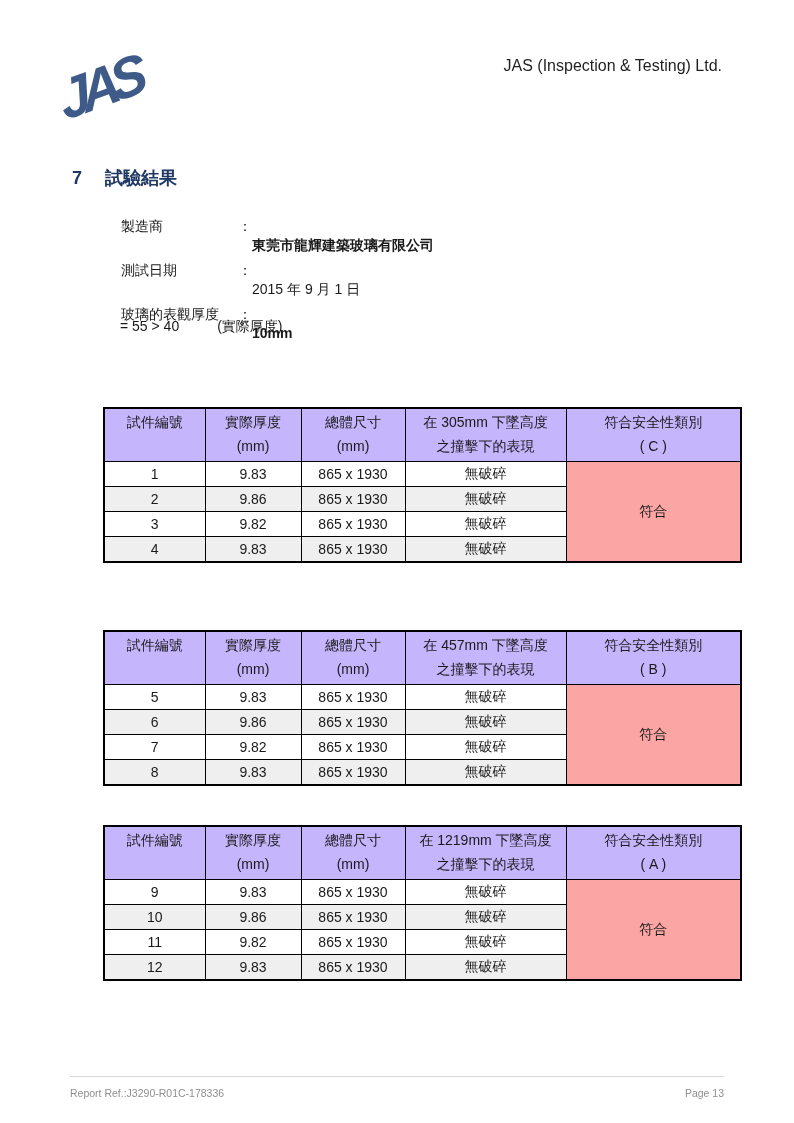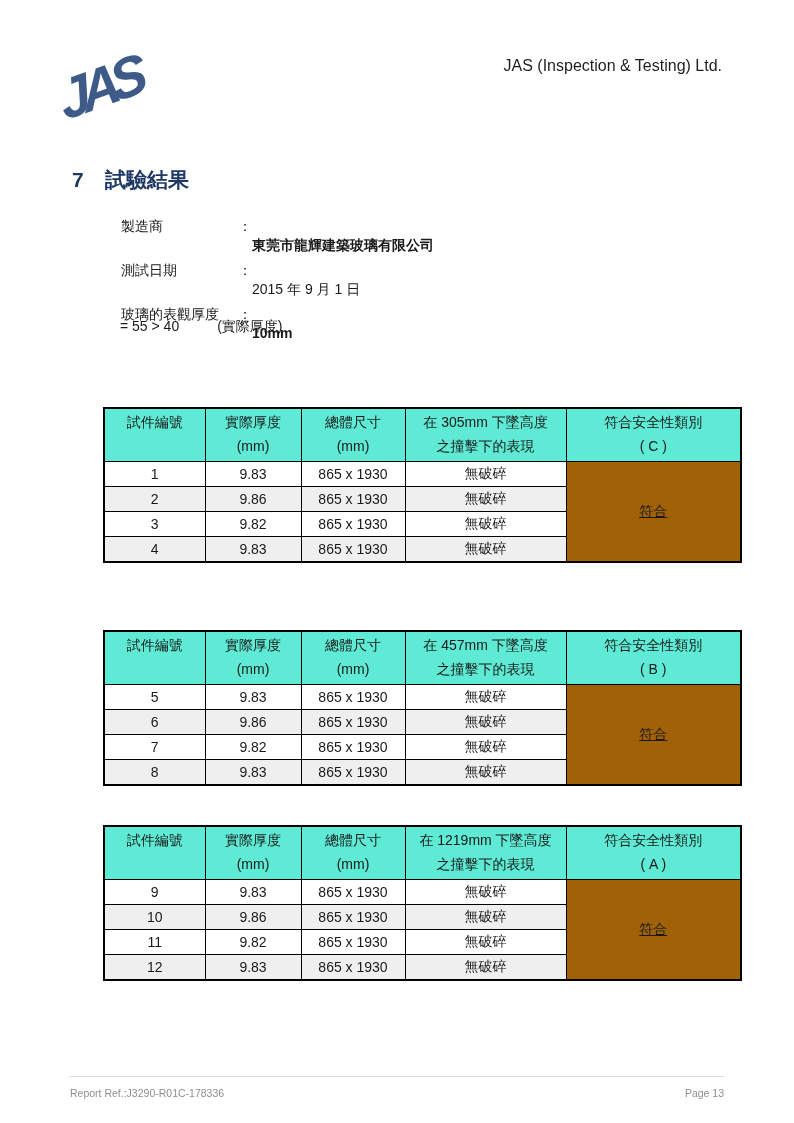--- a/index.html
+++ b/index.html
@@ -19,21 +19,21 @@
     margin-left:6px;margin-top:14px;line-height:1;
   }
   .company-name{
     position:absolute;top:57px;right:72px;
     font-size:16px;color:#1f1f1f;
   }
 
   
   .section-heading{
     position:absolute;left:72px;top:166px;
-    font-size:21px;font-weight:700;color:#1f3864;
+    font-size:18px;font-weight:700;color:#1f3864;
   }
   .section-heading .sec-num{display:inline-block;width:33px;}
 
   
   .info-block{position:absolute;left:121px;top:214px;font-size:14px;}
   .info-row{display:flex;line-height:25px;}
   .info-label{width:117px;flex:none;}
   .info-colon{flex:none;}
   .info-value{white-space:nowrap;margin-top:19px;}
   .bold{font-weight:700;}
@@ -46,30 +46,30 @@
   
   .rtable{
     position:absolute;left:103px;width:637px;
     border-collapse:collapse;table-layout:fixed;
     font-size:14px;border:2px solid #000;
   }
   .rtable-1{top:407px;}
   .rtable-2{top:630px;}
   .rtable-3{top:825px;}
   .rtable th{
-    background:#5eead4;font-weight:400;border:1px solid #000;
+    background:#c4b5fd;font-weight:400;border:1px solid #000;
     white-space:pre-line;vertical-align:top;text-align:center;
     line-height:24px;padding:1px 2px;height:50px;
   }
   .rtable td{
     border:1px solid #000;text-align:center;vertical-align:middle;
     height:24px;padding:0 2px;background:#ffffff;
   }
   .rtable tbody tr:nth-child(even) td{background:#efefef;}
-  .rtable td.compliance{background:#a16207;vertical-align:middle;text-decoration:underline;}
+  .rtable td.compliance{background:#fca5a5;vertical-align:middle;}
 
   
   .footer{
     position:absolute;left:70px;right:70px;top:1076px;
     border-top:1px solid #d9d9d9;padding-top:10px;
     display:flex;justify-content:space-between;
     font-size:10.5px;color:#8f8f8f;
   }
   .footer .ref-label{margin-right:0;}
 </style>

